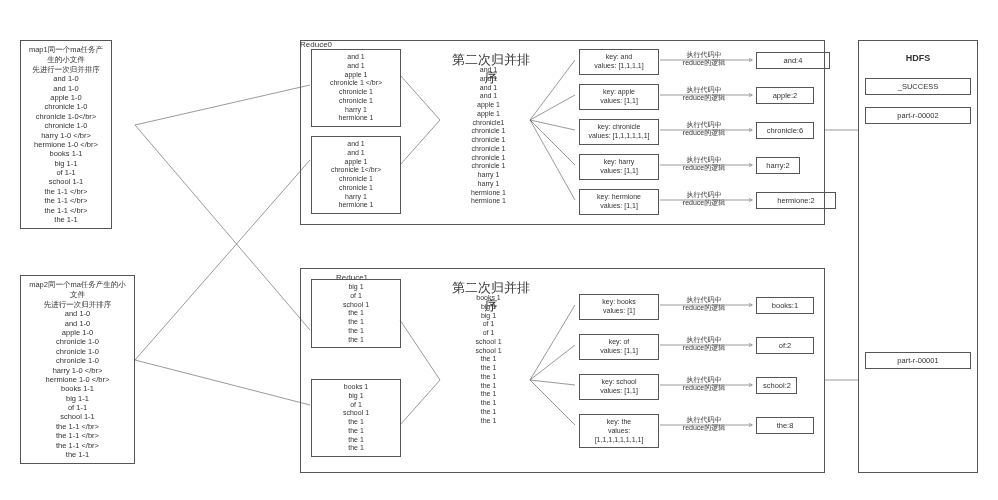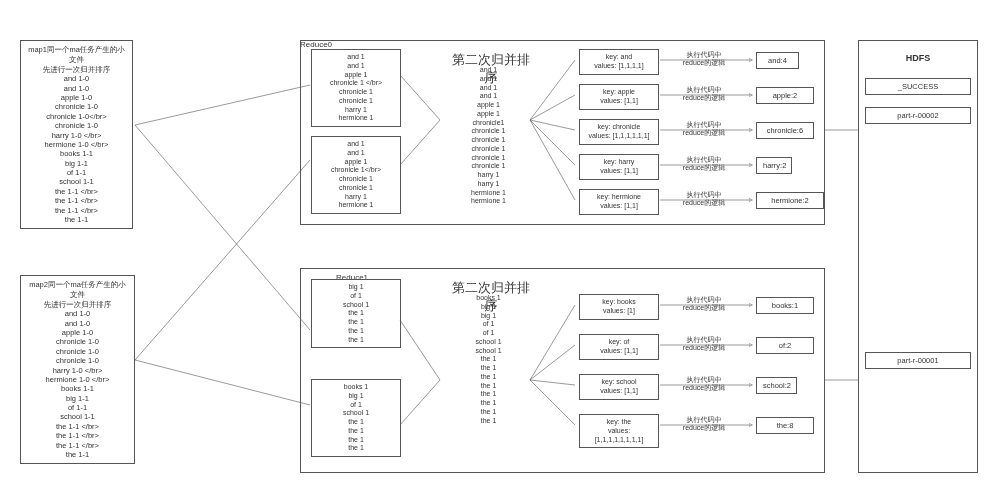--- a/index.html
+++ b/index.html
@@ -126,21 +126,21 @@
 
   <line x1="660" y1="305" x2="752" y2="305" marker-end="url(#arr)"></line>
   <line x1="660" y1="345" x2="752" y2="345" marker-end="url(#arr)"></line>
   <line x1="660" y1="385" x2="752" y2="385" marker-end="url(#arr)"></line>
   <line x1="660" y1="425" x2="752" y2="425" marker-end="url(#arr)"></line>
 
   <line x1="825" y1="130" x2="870" y2="130" marker-end="url(#arr)"></line>
   <line x1="825" y1="380" x2="870" y2="380" marker-end="url(#arr)"></line>
 </svg>
 
-<div class="box" style="left:20px; top:40px; width:113px;">
+<div class="box" style="left:20px; top:40px; width:92px;">
   <div class="box-title" style="white-space:pre-line;">map1同一个ma任务产生的小文件
 先进行一次归并排序</div>
   <div class="box-content" id="map1lines">
       <div>and 1-0</div>
       <div>and 1-0</div>
       <div>apple 1-0</div>
       <div>chronicle 1-0</div>
       <div>chronicle 1-0&lt;/br&gt;</div>
       <div>chronicle 1-0</div>
       <div>harry 1-0 &lt;/br&gt;</div>
@@ -246,25 +246,25 @@
       <div class="arrow-label" style="left: 373px; top: 115px; width: 60px; white-space: pre-line;">执行代码中
 reduce的逻辑</div>
       <div class="kv-box" style="position: absolute; left: 278px; top: 148px; width: 80px;">
         <div>key: hermione</div>
         <div>values: [1,1]</div>
       </div>
       <div class="arrow-label" style="left: 373px; top: 150px; width: 60px; white-space: pre-line;">执行代码中
 reduce的逻辑</div>
     </div>
   <div id="r0res">
-      <div class="result-box" style="position: absolute; left: 455px; top: 11px; width: 43px;">and:4</div>
+      <div class="result-box" style="position: absolute; left: 455px; top: 11px; width: 74px;">and:4</div>
       <div class="result-box" style="position: absolute; left: 455px; top: 46px; width: 58px;">apple:2</div>
       <div class="result-box" style="position: absolute; left: 455px; top: 81px; width: 58px;">chronicle:6</div>
-      <div class="result-box" style="position: absolute; left: 455px; top: 116px; width: 36px;">harry:2</div>
-      <div class="result-box" style="position: absolute; left: 455px; top: 151px; width: 68px;">hermione:2</div>
+      <div class="result-box" style="position: absolute; left: 455px; top: 116px; width: 44px;">harry:2</div>
+      <div class="result-box" style="position: absolute; left: 455px; top: 151px; width: 80px;">hermione:2</div>
     </div>
 </div>
 
 <div class="reduce-label" style="left:300px; top:273px;padding-left:36px;">Reduce1</div>
 <div class="reduce-outer" style="left:300px; top:268px; width:525px; height:205px;">
   <div class="small-box" style="position:absolute; left:10px; top:10px; width:90px;" id="r1in1">
       <div>big 1</div>
       <div>of 1</div>
       <div>school 1</div>
       <div>the 1</div>

